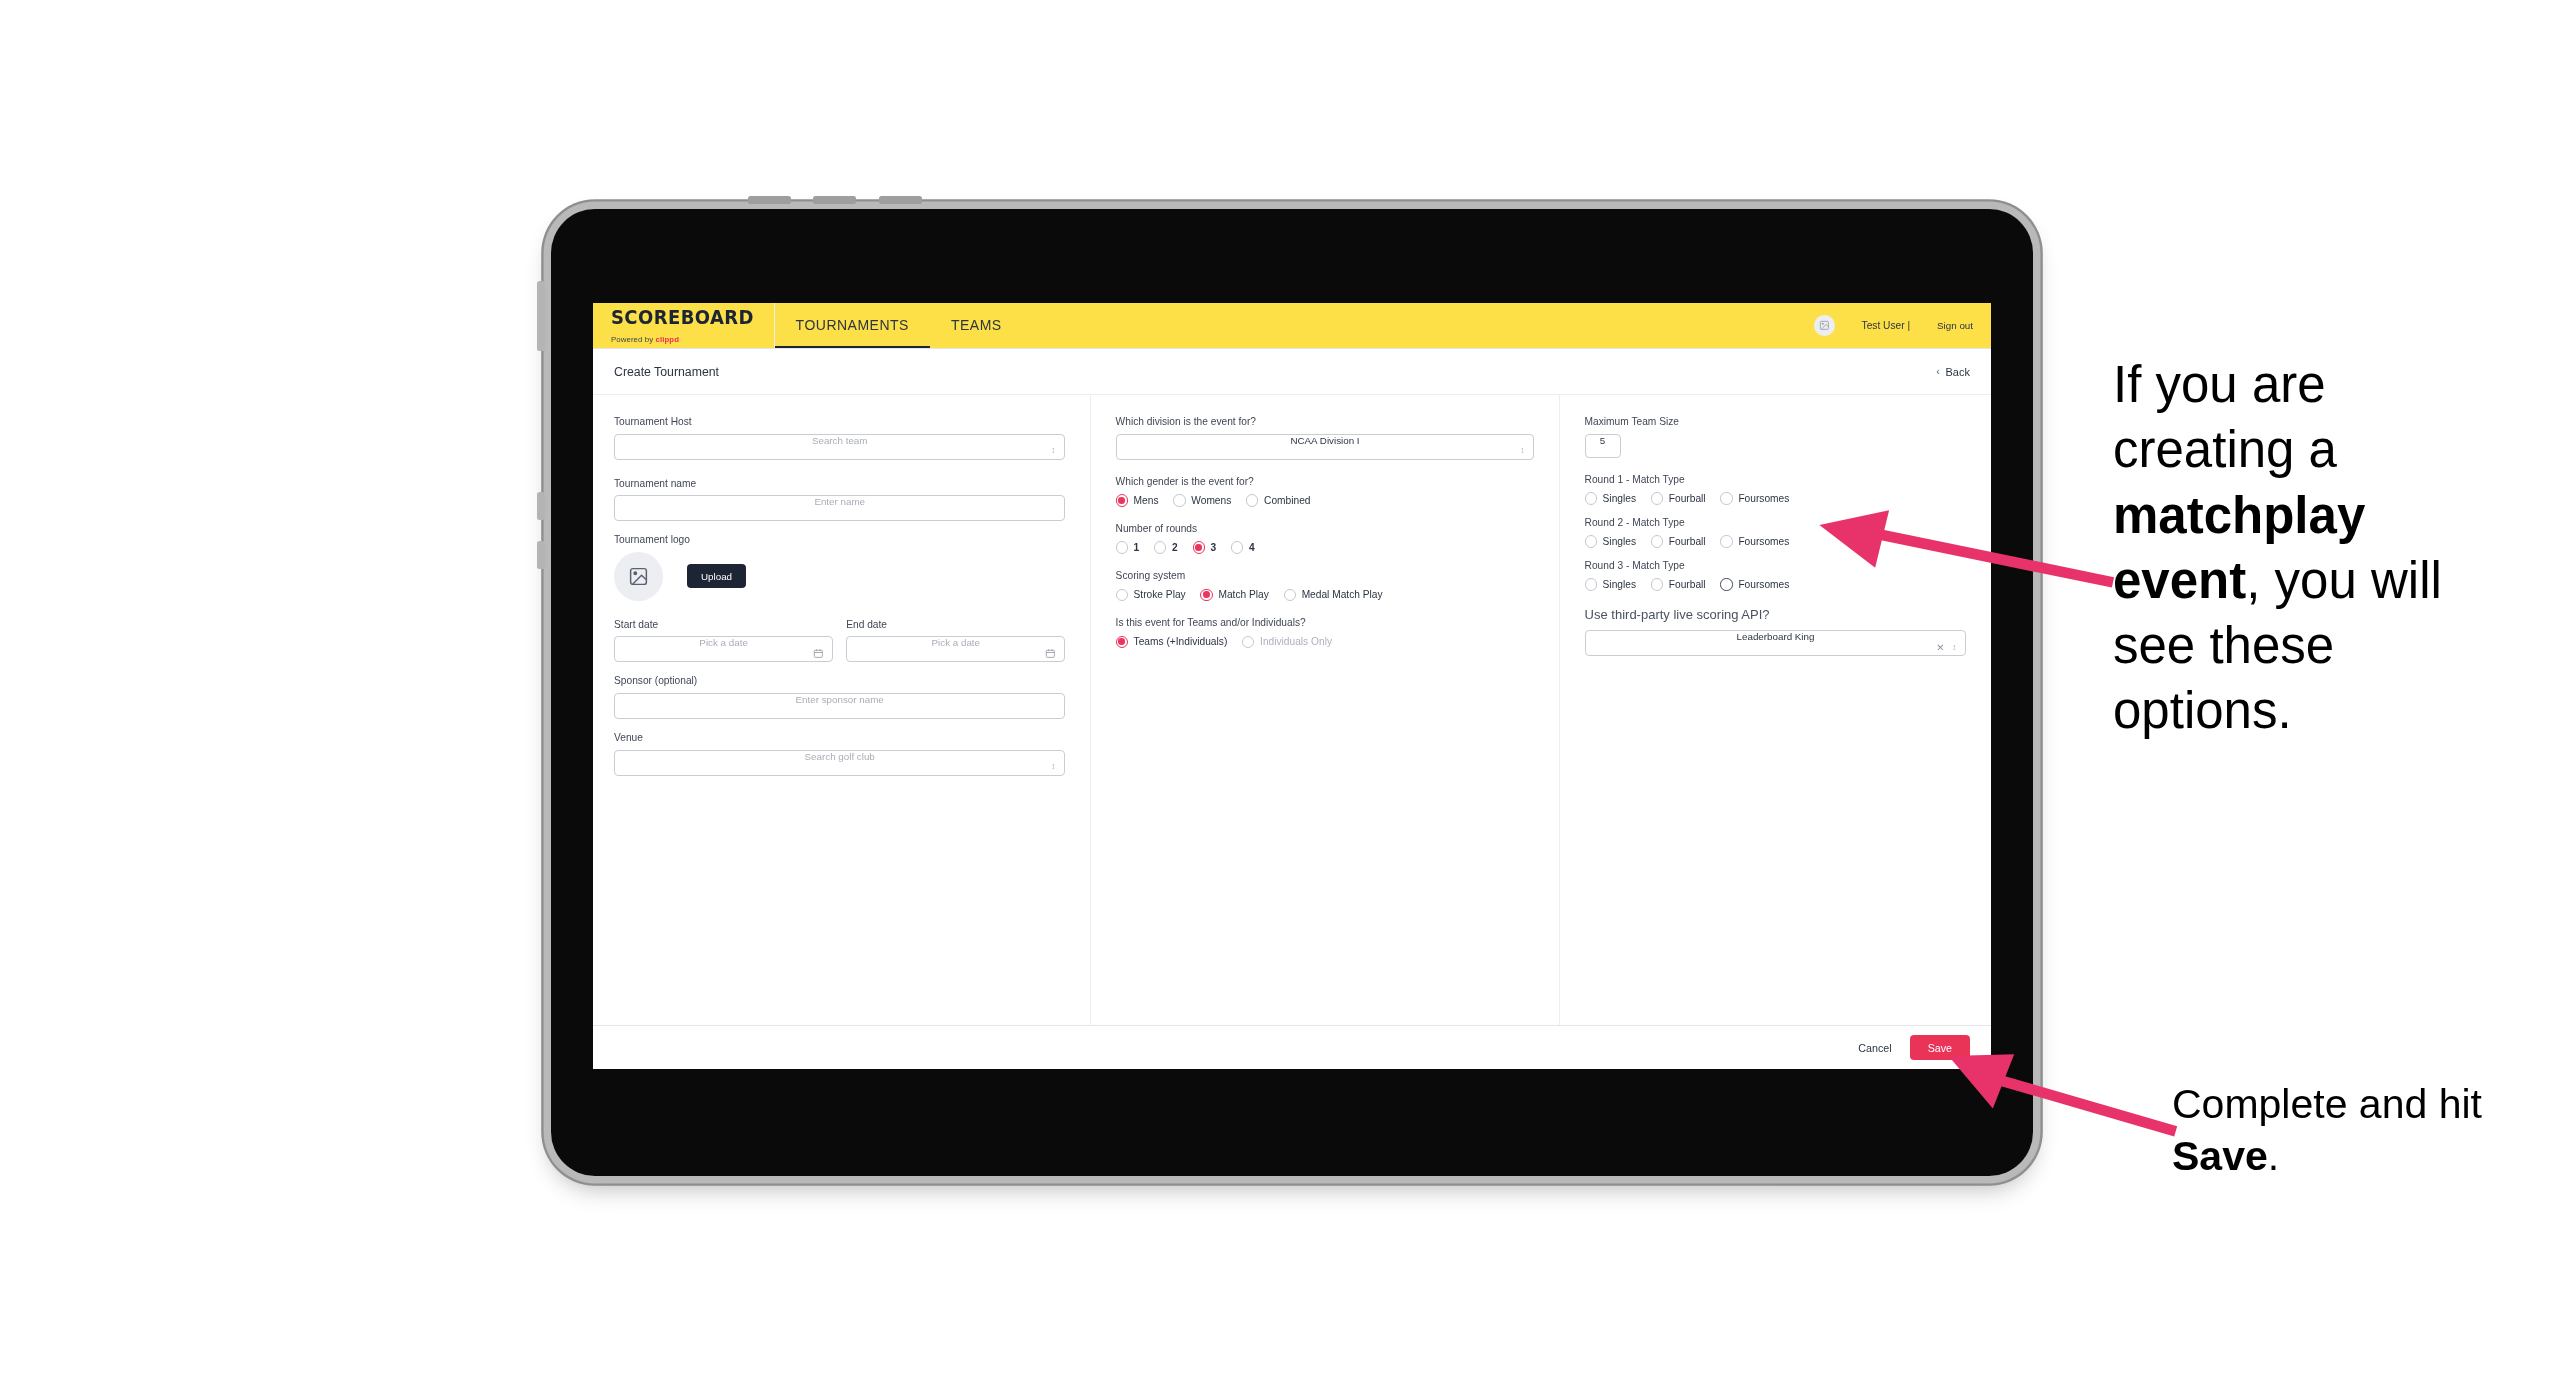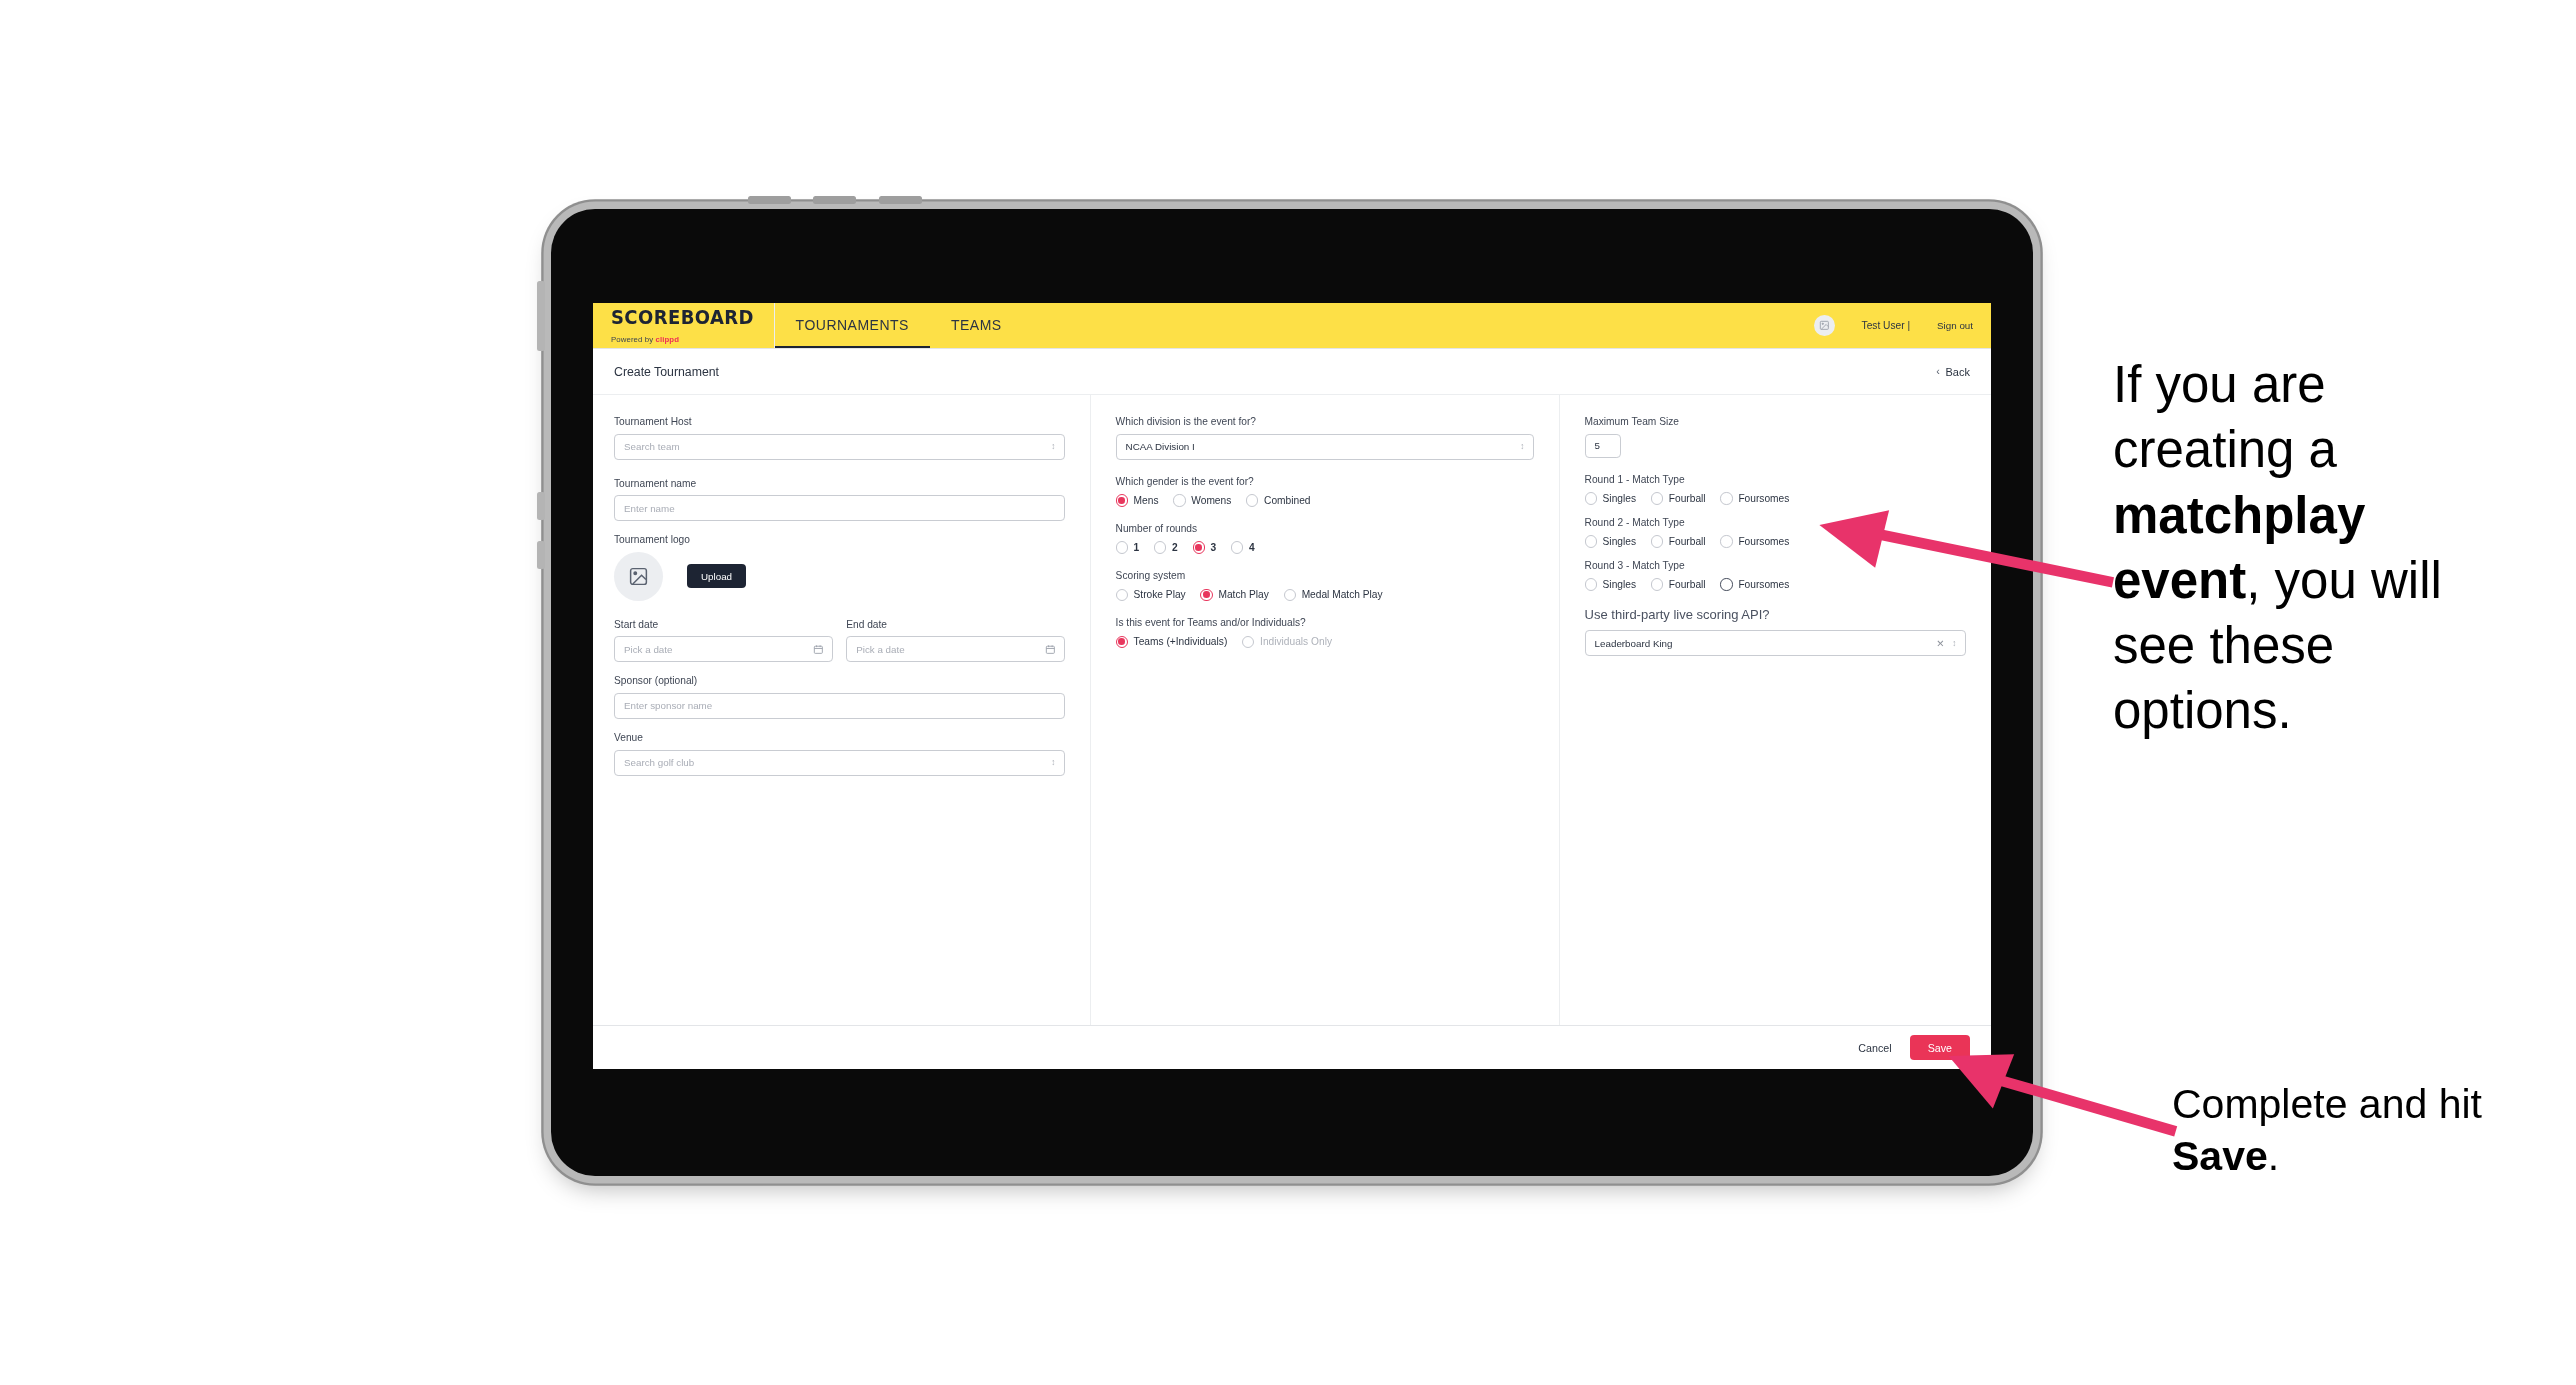--- a/index.html
+++ b/index.html
@@ -118,20 +118,21 @@
     display:block;
   }
   .input {
     width: 100%; height: 26px;
     border: 0.8px solid #c9ccd2; border-radius: 4.1px;
     background: #fff;
     display: flex; align-items: center;
     padding: 0 9px;
     font-size: 9.8px;
     position: relative;
+    flex-direction: column;
   }
   .input .ph { color: #a9adb6; }
   .input .val { color: #2c3442; }
   .input .right-icons {
     margin-left: auto; display:flex; align-items:center; gap:7.4px;
     color: #b0b4bc;
   }
   .stack-icon { display:inline-block; line-height:1; font-size:9px; color:#aeb2ba;}
   .cal-icon svg { width: 10.7px; height: 10.7px; display:block;}
   .clear-x { font-size: 9.8px; color:#8d929b; cursor:pointer; }

